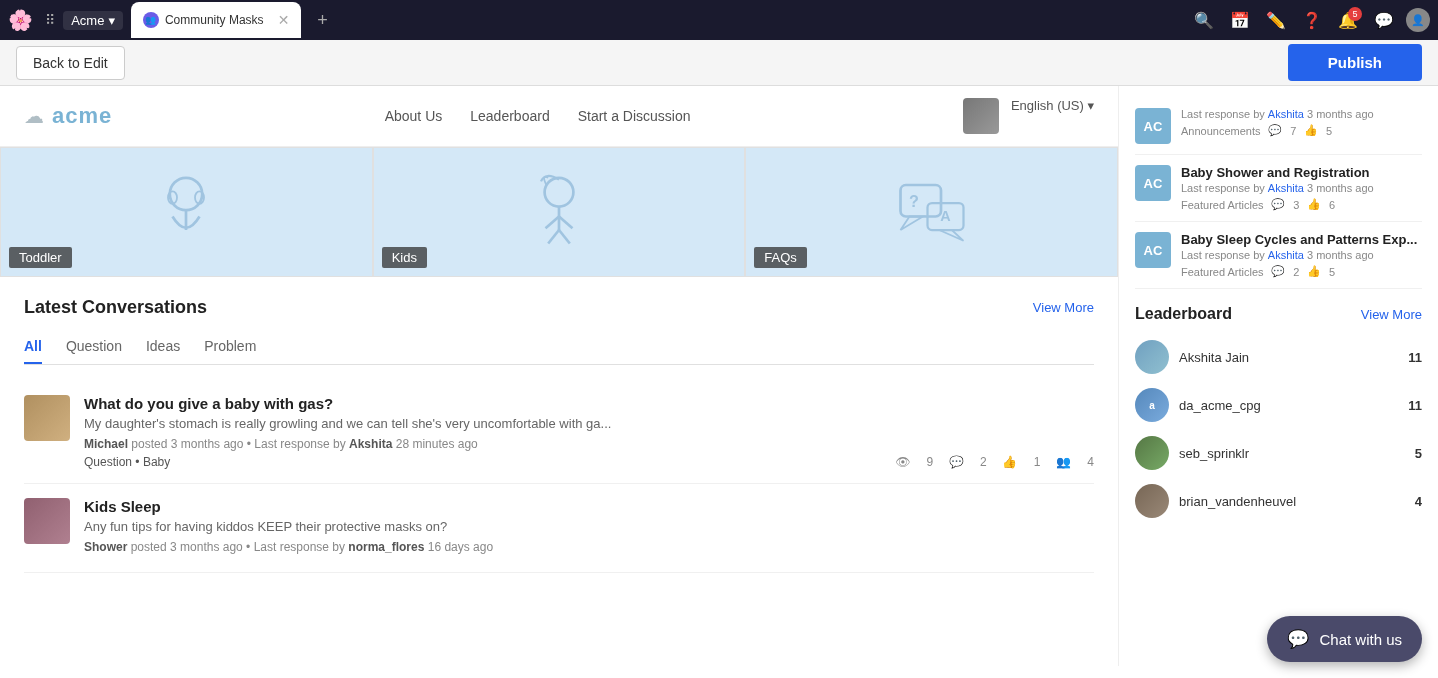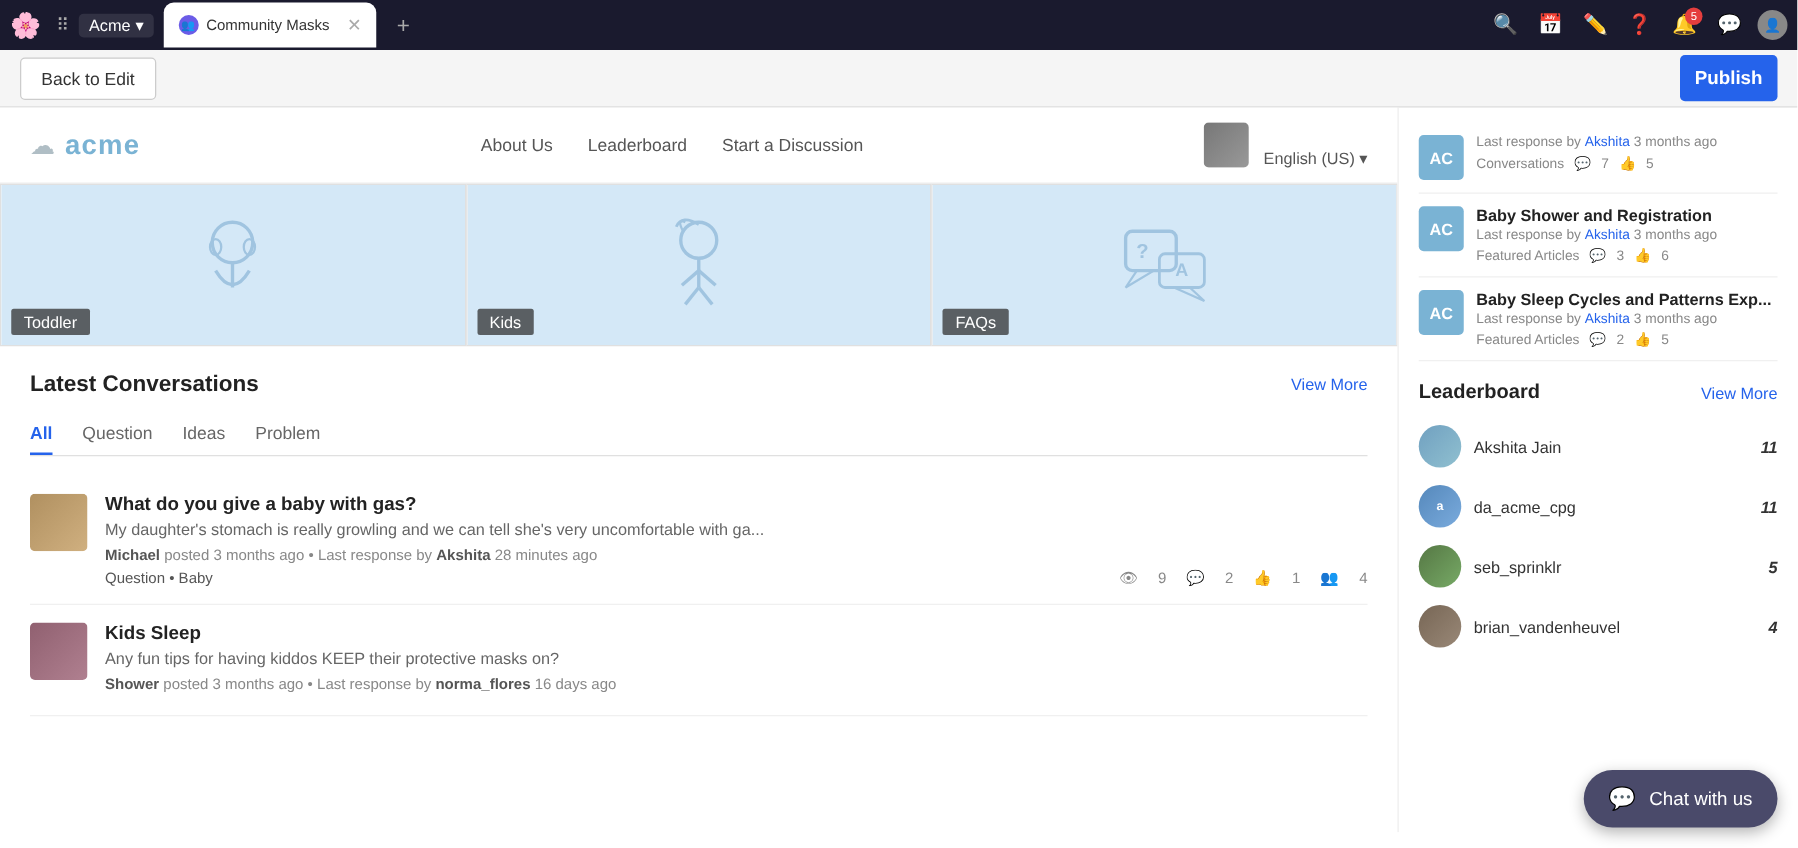--- a/index.html
+++ b/index.html
@@ -30,40 +30,40 @@
     .editor-bar {
       display: flex; align-items: center; justify-content: space-between;
       background: #f5f5f5; border-bottom: 1px solid #ddd; padding: 10px 16px; height: 46px;
     }
     .back-btn {
       background: #fff; border: 1px solid #ccc; border-radius: 4px;
       padding: 8px 16px; font-size: 14px; cursor: pointer; color: #333;
     }
     .publish-btn {
       background: #2563eb; color: #fff; border: none; border-radius: 4px;
-      padding: 10px 12px; font-size: 15px; font-weight: 600; cursor: pointer;
+      padding: 10px 40px; font-size: 15px; font-weight: 600; cursor: pointer;
     }
 
     
     .main-container { display: flex; height: calc(678px - 98px); overflow: hidden; }
 
     
     .content-area { flex: 1; overflow-y: auto; }
 
     
     .site-nav {
       display: flex; align-items: center; justify-content: space-between;
       padding: 12px 24px; background: #fff; border-bottom: 1px solid #eee;
     }
     .site-logo { display: flex; align-items: center; gap: 8px; }
     .site-logo-icon { color: #b0bec5; font-size: 20px; }
     .site-logo-text { color: #7ab3d4; font-size: 22px; font-weight: 700; letter-spacing: 1px; }
     .site-nav-links { display: flex; gap: 28px; }
     .site-nav-link { color: #555; font-size: 14px; text-decoration: none; cursor: pointer; }
-    .site-nav-right { display: flex; align-items: flex-end; gap: 12px; }
+    .site-nav-right { display: flex; align-items: flex-start; gap: 12px; }
     .lang-select { color: #555; font-size: 13px; cursor: pointer; }
 
     
     .category-section { display: flex; gap: 0; padding: 0; }
     .category-card {
       flex: 1; position: relative; height: 130px; overflow: hidden;
       border: 1px solid #e0e0e0;
     }
     .category-card-bg {
       width: 100%; height: 100%; display: flex; align-items: center; justify-content: center;
@@ -121,21 +121,21 @@
     .activity-subtitle strong { color: #2563eb; font-weight: 500; }
     .activity-stats { display: flex; gap: 8px; align-items: center; font-size: 11px; color: #888; margin-top: 2px; }
 
     
     .leaderboard-section { margin-top: 16px; }
     .leaderboard-header { display: flex; align-items: center; justify-content: space-between; margin-bottom: 10px; }
     .leaderboard-title { font-size: 16px; font-weight: 700; color: #222; }
     .leaderboard-item { display: flex; align-items: center; gap: 10px; padding: 7px 0; }
     .lb-avatar { width: 34px; height: 34px; border-radius: 50%; overflow: hidden; flex-shrink: 0; }
     .lb-name { flex: 1; font-size: 13px; color: #333; }
-    .lb-score { font-size: 13px; font-weight: 600; color: #333; font-style: italic; }
+    .lb-score { font-size: 13px; font-weight: 600; color: #333; }
 
     
     .chat-widget {
       position: fixed; bottom: 16px; right: 16px;
       background: #4a4a6a; color: #fff; border-radius: 30px;
       padding: 12px 20px; display: flex; align-items: center; gap: 10px;
       font-size: 15px; font-weight: 500; cursor: pointer; box-shadow: 0 4px 12px rgba(0,0,0,0.3);
     }
     .chat-bubble-icon { font-size: 18px; }
 
@@ -313,21 +313,21 @@
   <div class="right-sidebar">
 
     <div>
       <div class="activity-item">
         <div class="activity-avatar">AC</div>
         <div class="activity-body">
           <div class="activity-subtitle">
             Last response by <strong>Akshita</strong> 3 months ago
           </div>
           <div class="activity-stats">
-            <span>Conversations</span>
+            <span>Announcements</span>
             <span>💬</span>
             <span>7</span>
             <span>👍</span>
             <span>5</span>
           </div>
         </div>
       </div>
 
       <div class="activity-item">
         <div class="activity-avatar">AC</div>

